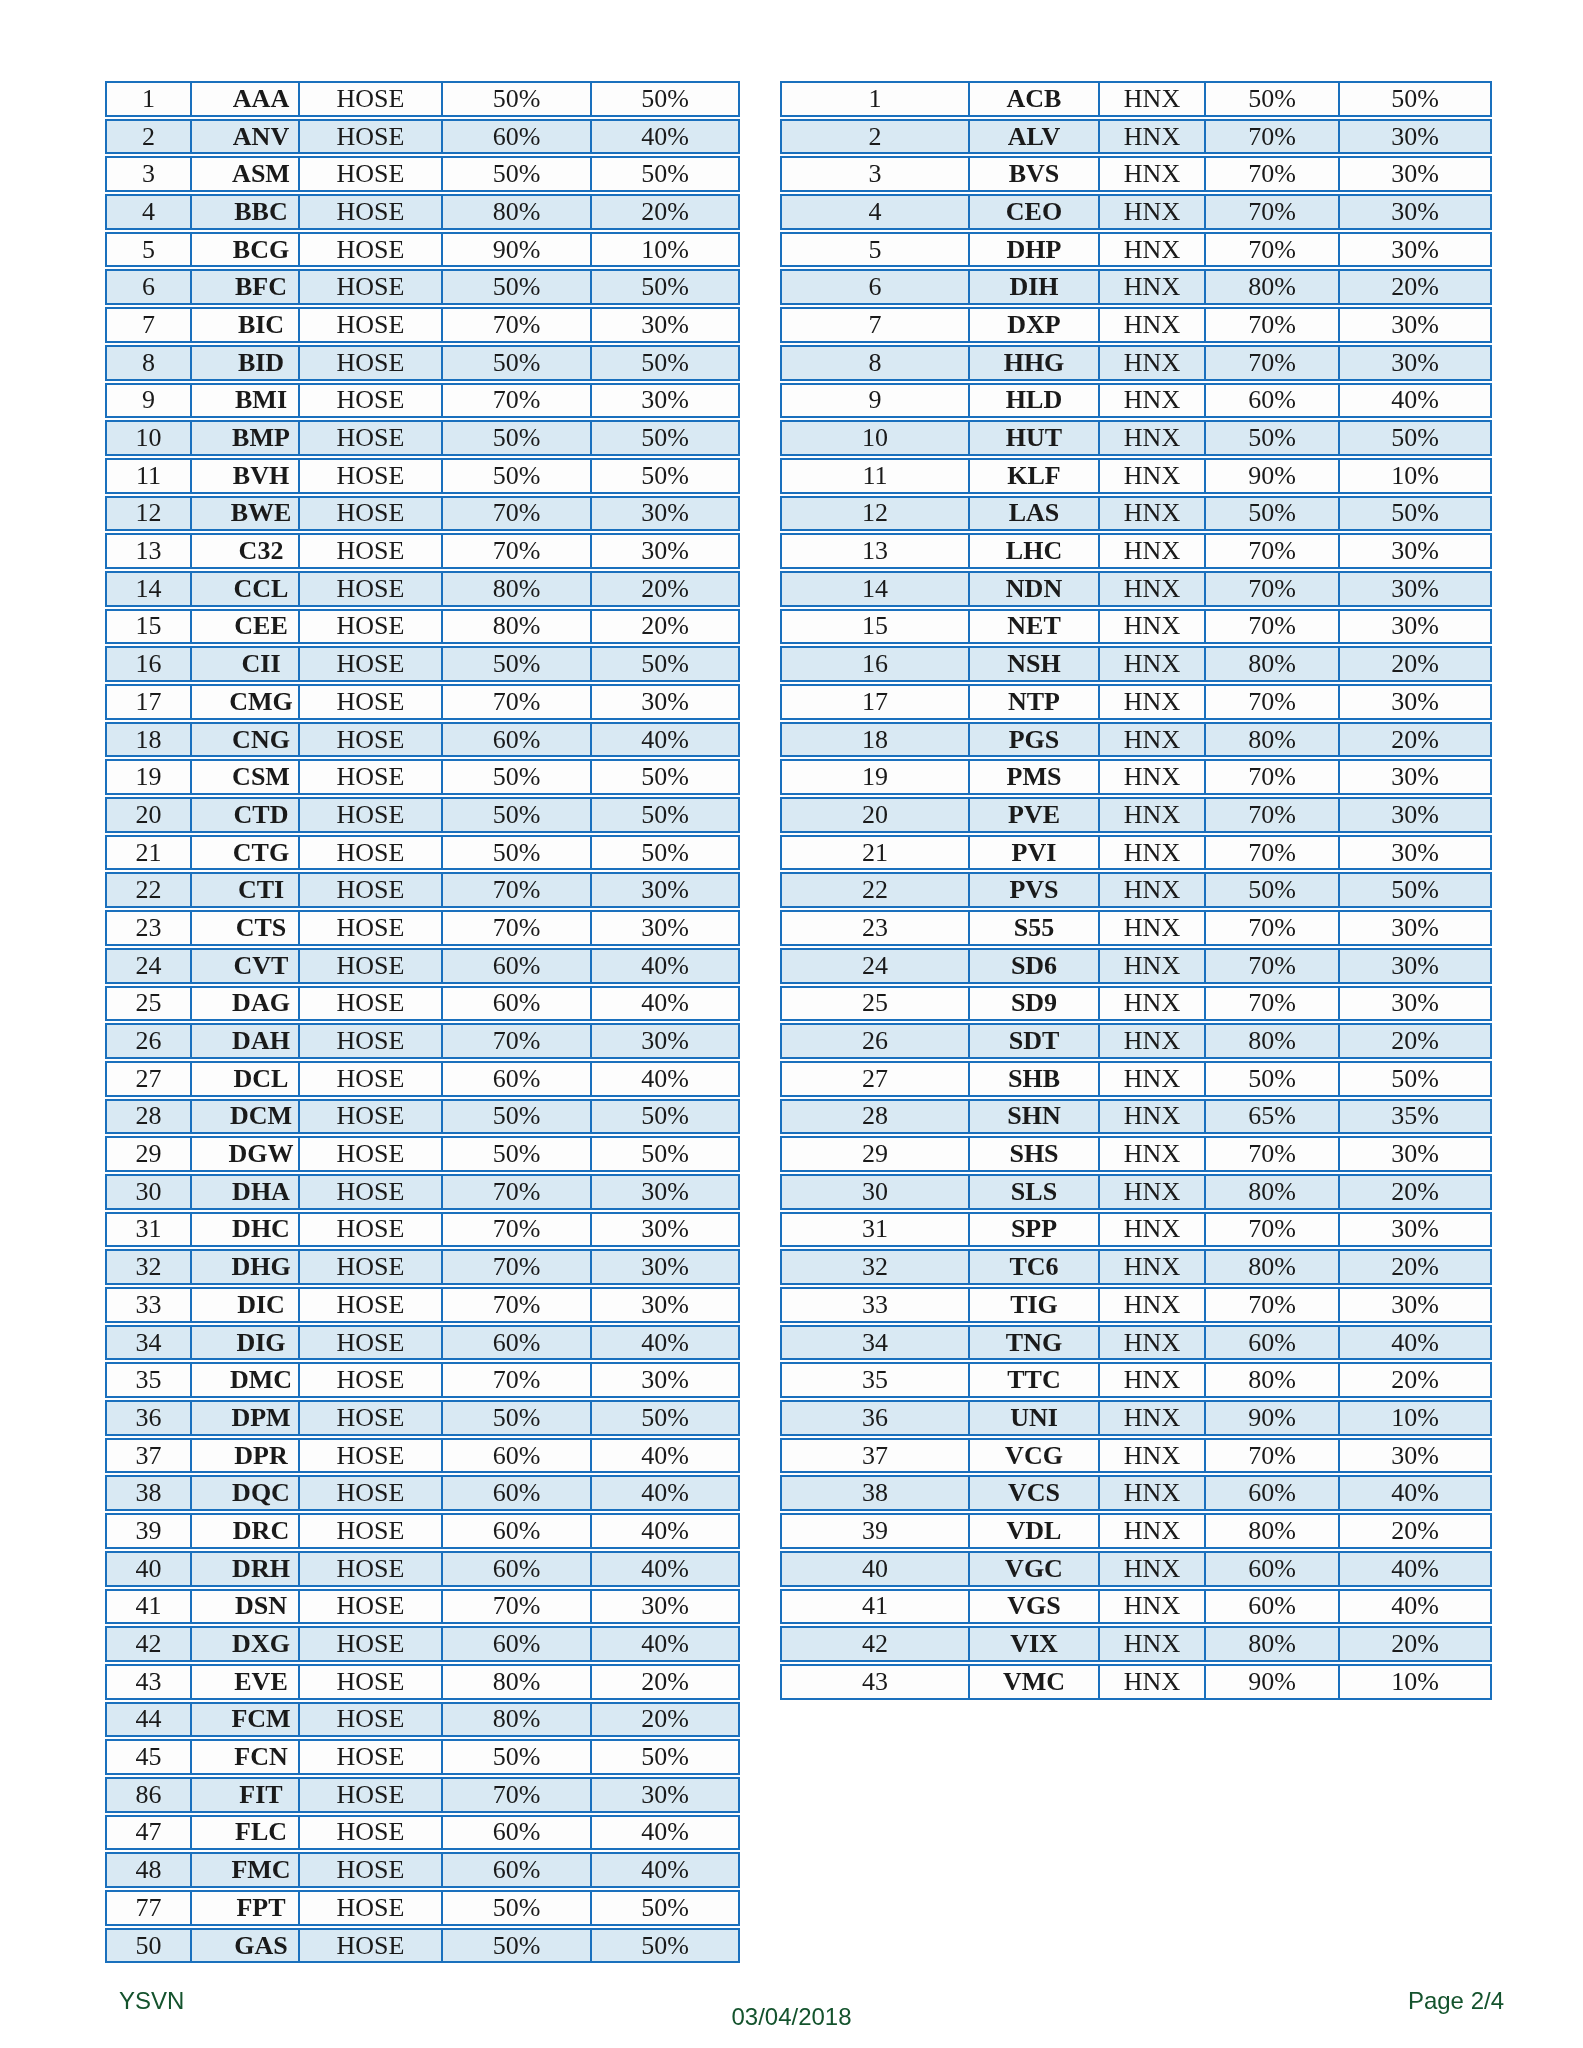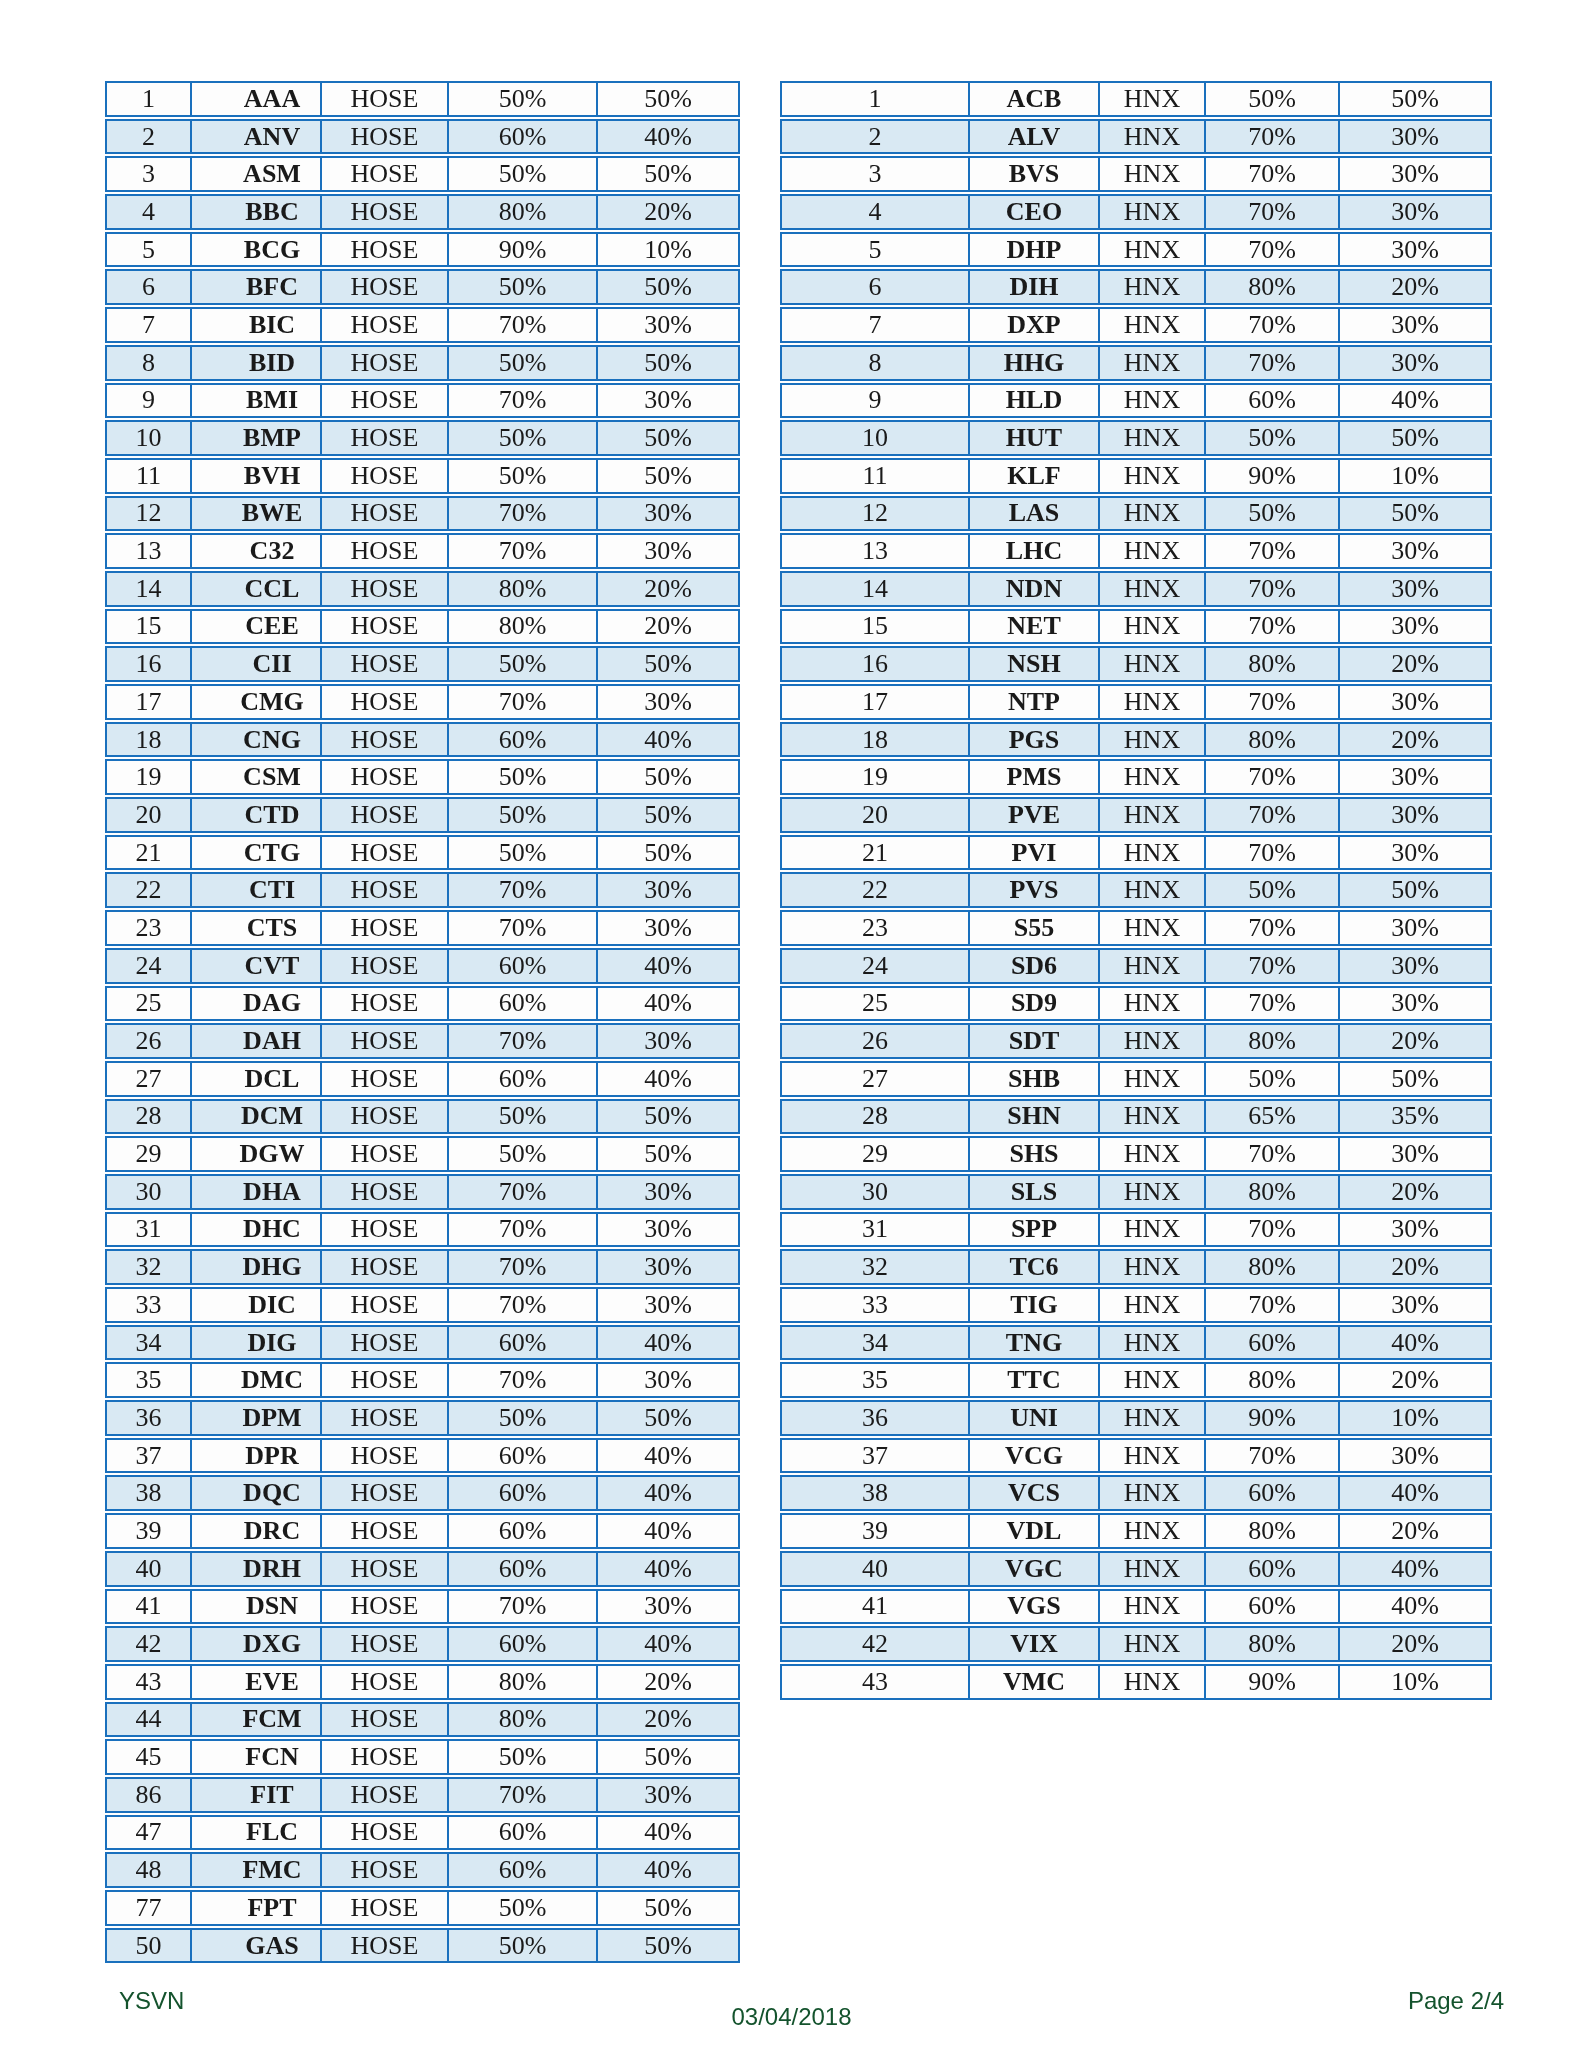--- a/index.html
+++ b/index.html
@@ -36,22 +36,22 @@
     line-height: 1;
     color: var(--text-color, #1a1a1a);
     overflow: hidden;
     white-space: nowrap;
   }
   .cell + .cell { border-left: 2px solid var(--table-border, #1a70bd); }
   .col-ticker { font-weight: bold; }
 
   
   .t-hose .col-no     { width: 83px;  }
-  .t-hose .col-ticker { width: 130px; padding-left: 32px; }
-  .t-hose .col-exch   { width: 127px; }
+  .t-hose .col-ticker { width: 108px; padding-left: 32px; }
+  .t-hose .col-exch   { width: 143px; }
   .t-hose .col-r1     { width: 149px; }
   .t-hose .col-r2     { flex: 1; }
 
   
   .t-hnx .col-no     { width: 186px; }
   .t-hnx .col-ticker { width: 130px; text-align: right; }
   .t-hnx .col-exch   { width: 106px; }
   .t-hnx .col-r1     { width: 134px; }
   .t-hnx .col-r2     { flex: 1; }
 

